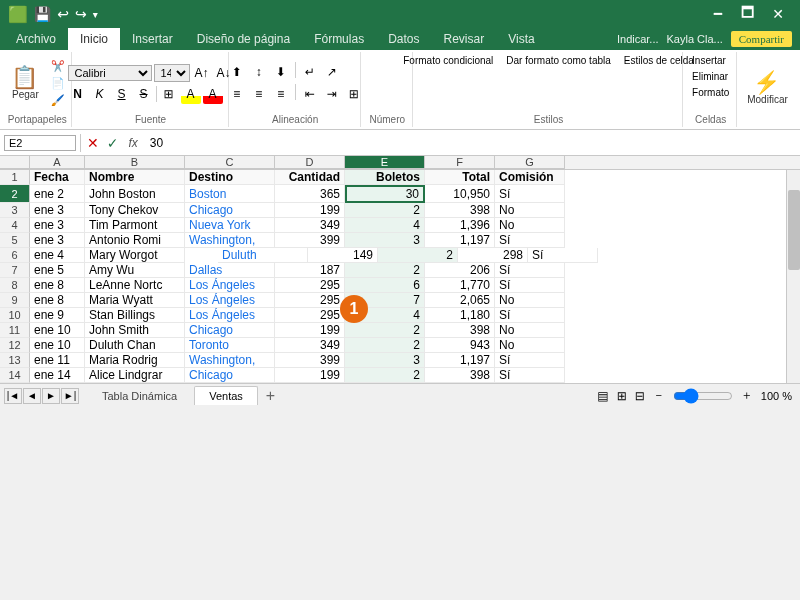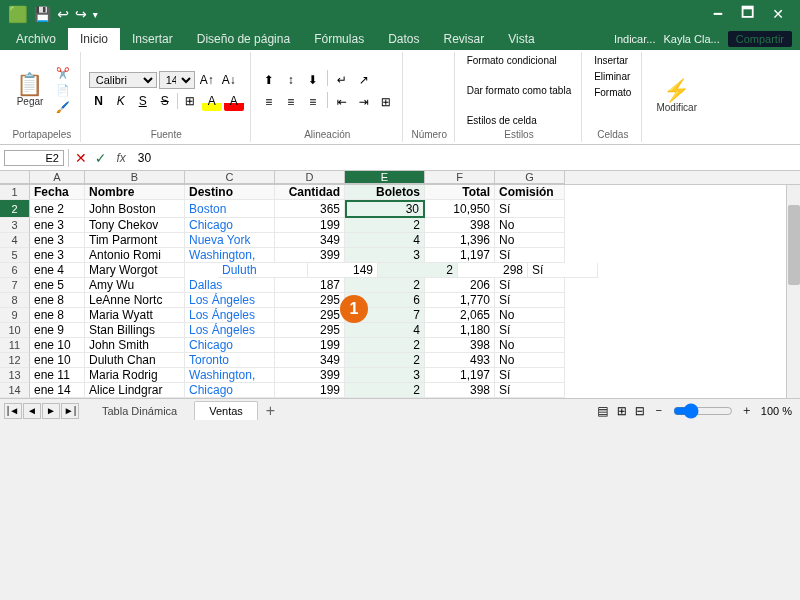--- a/index.html
+++ b/index.html
@@ -19,33 +19,33 @@
     .ribbon-group-label { font-size: 10px; color: #666; margin-top: auto; padding-top: 2px; }
     .ribbon-group-content { display: flex; align-items: center; gap: 2px; flex: 1; }
 
     .big-btn { display: flex; flex-direction: column; align-items: center; cursor: pointer; padding: 2px 6px; border-radius: 2px; font-size: 10px; color: #333; min-width: 40px; }
     .big-btn .icon { font-size: 22px; line-height: 1; }
 
     .small-btn { padding: 1px 4px; border: none; background: none; cursor: pointer; font-size: 11px; border-radius: 2px; }
 
     .font-controls { display: flex; flex-direction: column; gap: 1px; }
     .font-row { display: flex; align-items: center; gap: 2px; }
-    .font-select { width: 68px; font-size: 11px; border: 1px solid #ababab; padding: 0 2px; }
+    .font-select { width: 84px; font-size: 11px; border: 1px solid #ababab; padding: 0 2px; }
     .font-size-select { width: 36px; font-size: 11px; border: 1px solid #ababab; padding: 1px 2px; }
 
     .format-btn { width: 20px; height: 20px; display: flex; align-items: center; justify-content: center; cursor: pointer; border-radius: 2px; font-size: 12px; border: none; background: none; }
     .format-btn.bold { font-weight: bold; }
     .format-btn.italic { font-style: italic; }
 
     .align-group { display: flex; flex-direction: column; gap: 2px; }
     .align-row { display: flex; gap: 2px; }
 
     
     .formula-bar { display: flex; align-items: center; background: white; border-bottom: 1px solid #c8c8c8; padding: 2px 4px; gap: 4px; height: 26px; }
-    .cell-ref-box { width: 60px; border: 1px solid #ababab; padding: 1px 4px; font-size: 11px; text-align: right; }
+    .cell-ref-box { width: 72px; border: 1px solid #ababab; padding: 1px 4px; font-size: 11px; text-align: left; }
     .formula-divider { width: 1px; height: 18px; background: #c8c8c8; }
     .formula-icon-cancel { color: #cc0000; font-size: 14px; cursor: pointer; padding: 0 2px; }
     .formula-icon-ok { color: #217346; font-size: 14px; cursor: pointer; padding: 0 2px; }
     .formula-icon-fx { color: #555; font-size: 12px; cursor: pointer; padding: 0 4px; font-style: italic; }
     .formula-input { flex: 1; border: none; outline: none; font-size: 12px; padding: 1px 4px; }
 
     
     .spreadsheet { display: flex; flex-direction: column; background: white; overflow: hidden; }
     .sheet-body { display: flex; flex: 1; overflow: hidden; }
 
@@ -115,21 +115,21 @@
   <div class="ribbon-tab">Insertar</div>
   <div class="ribbon-tab">Diseño de página</div>
   <div class="ribbon-tab">Fórmulas</div>
   <div class="ribbon-tab">Datos</div>
   <div class="ribbon-tab">Revisar</div>
   <div class="ribbon-tab">Vista</div>
   <div style="flex:1;"></div>
   <div style="display:flex;align-items:center;gap:8px;padding:0 8px;color:rgba(255,255,255,0.9);font-size:11px;">
     <span style="cursor:pointer;">Indicar...</span>
     <span style="cursor:pointer;">Kayla Cla...</span>
-    <span style="background:#0f172a;color:#217346;padding:2px 8px;border-radius:2px;cursor:pointer;font-size:11px;">Compartir</span>
+    <span style="background:#fde047;color:#217346;padding:2px 8px;border-radius:2px;cursor:pointer;font-size:11px;font-family:Liberation Serif, serif;">Compartir</span>
   </div>
 </div>
 
 <div class="ribbon-content">
 
   <div class="ribbon-group">
     <div class="ribbon-group-content">
       <div class="big-btn">
         <div class="icon">📋</div>
         <span>Pegar</span>
@@ -194,21 +194,21 @@
       </div>
     </div>
     <div class="ribbon-group-label">Alineación</div>
   </div>
 
   <div class="ribbon-group">
     <div class="ribbon-group-label">Número</div>
   </div>
 
   <div class="ribbon-group">
-    <div class="ribbon-group-content" style="flex-direction:column;align-items:flex-start;font-size:10px;gap:17px;">
+    <div class="ribbon-group-content" style="flex-direction:row;align-items:flex-start;font-size:10px;gap:5px;">
       <div class="ribbon-large-btn">Formato condicional</div>
       <div class="ribbon-large-btn">Dar formato como tabla</div>
       <div class="ribbon-large-btn">Estilos de celda</div>
     </div>
     <div class="ribbon-group-label">Estilos</div>
   </div>
 
   <div class="ribbon-group">
     <div class="ribbon-group-content" style="flex-direction:column;align-items:flex-start;font-size:10px;gap:3px;">
       <div class="ribbon-large-btn">Insertar</div>
@@ -366,21 +366,21 @@
       <div class="cell col-f num">398</div>
       <div class="cell col-g">No</div>
     </div>
           <div class="sheet-row">
       <div class="row-num">12</div>
       <div class="cell col-a">ene 10</div>
       <div class="cell col-b">Duluth Chan</div>
       <div class="cell col-c" style="color:#1a73e8;">Toronto</div>
       <div class="cell col-d num">349</div>
       <div class="cell col-e num active-col">2</div>
-      <div class="cell col-f num">493</div>
+      <div class="cell col-f num">943</div>
       <div class="cell col-g">No</div>
     </div>
           <div class="sheet-row">
       <div class="row-num">13</div>
       <div class="cell col-a">ene 11</div>
       <div class="cell col-b">Maria Rodrig</div>
       <div class="cell col-c" style="color:#1a73e8;">Washington,</div>
       <div class="cell col-d num">399</div>
       <div class="cell col-e num active-col">3</div>
       <div class="cell col-f num">1,197</div>

